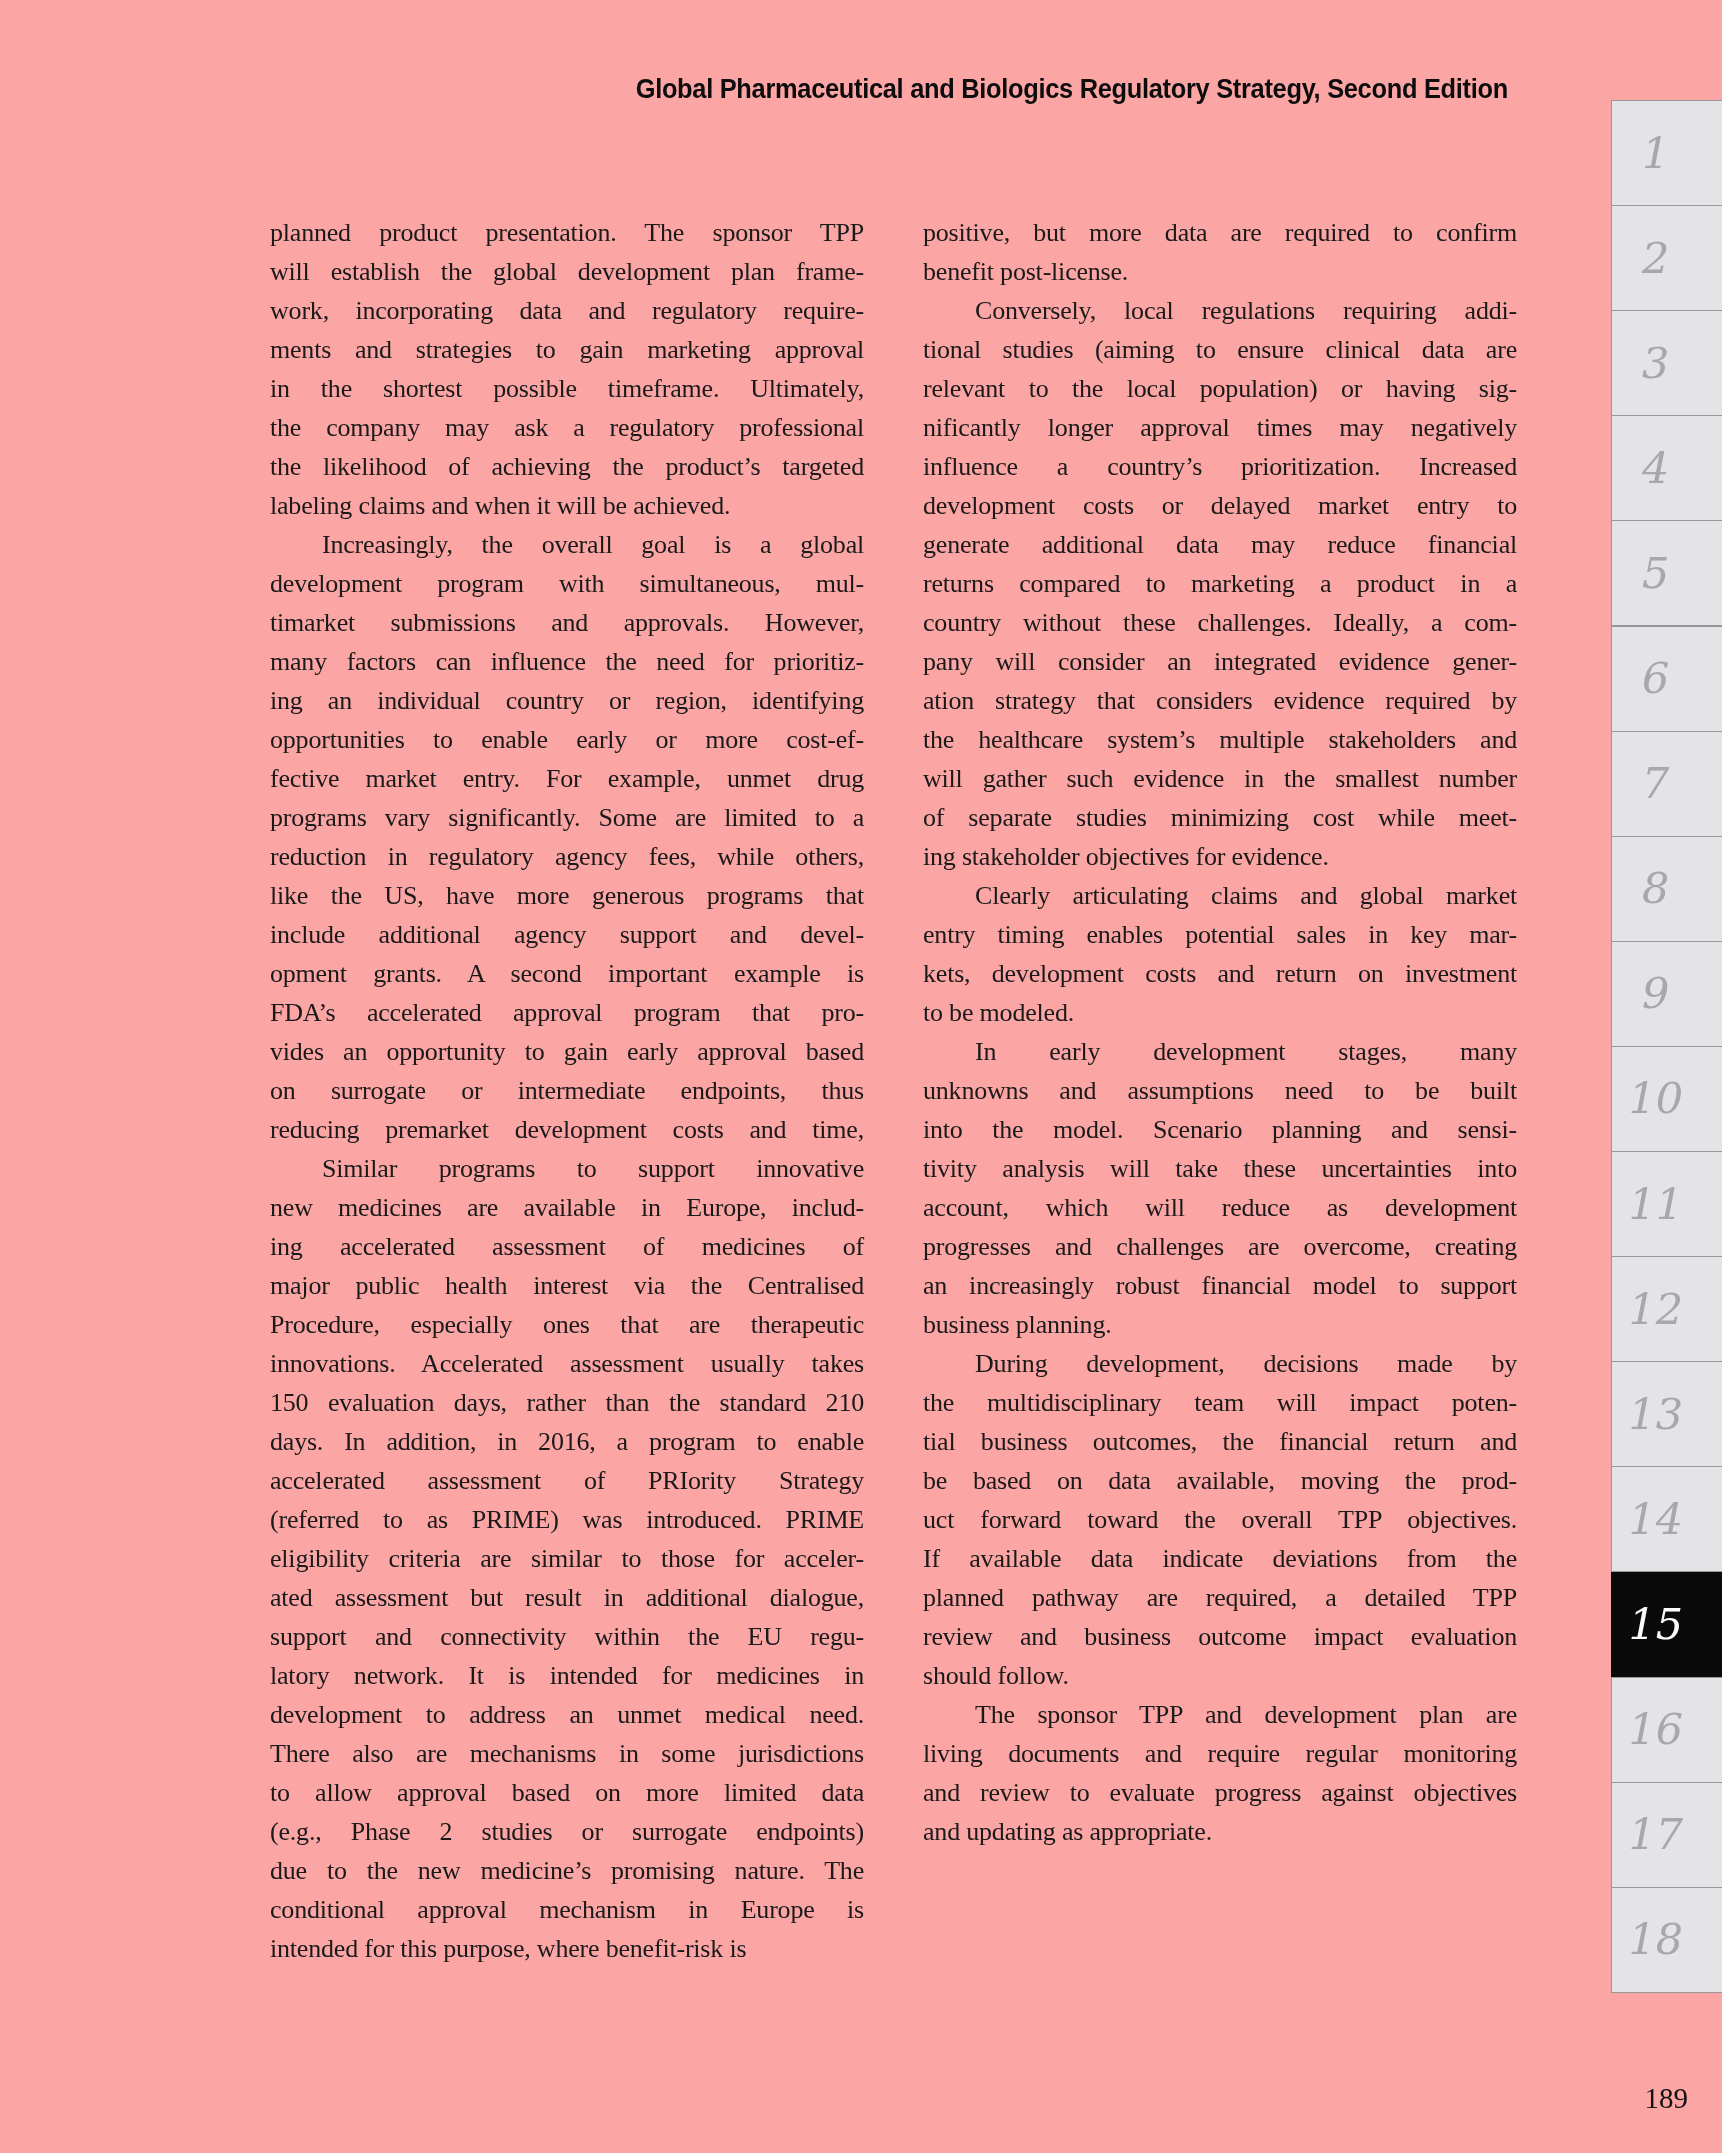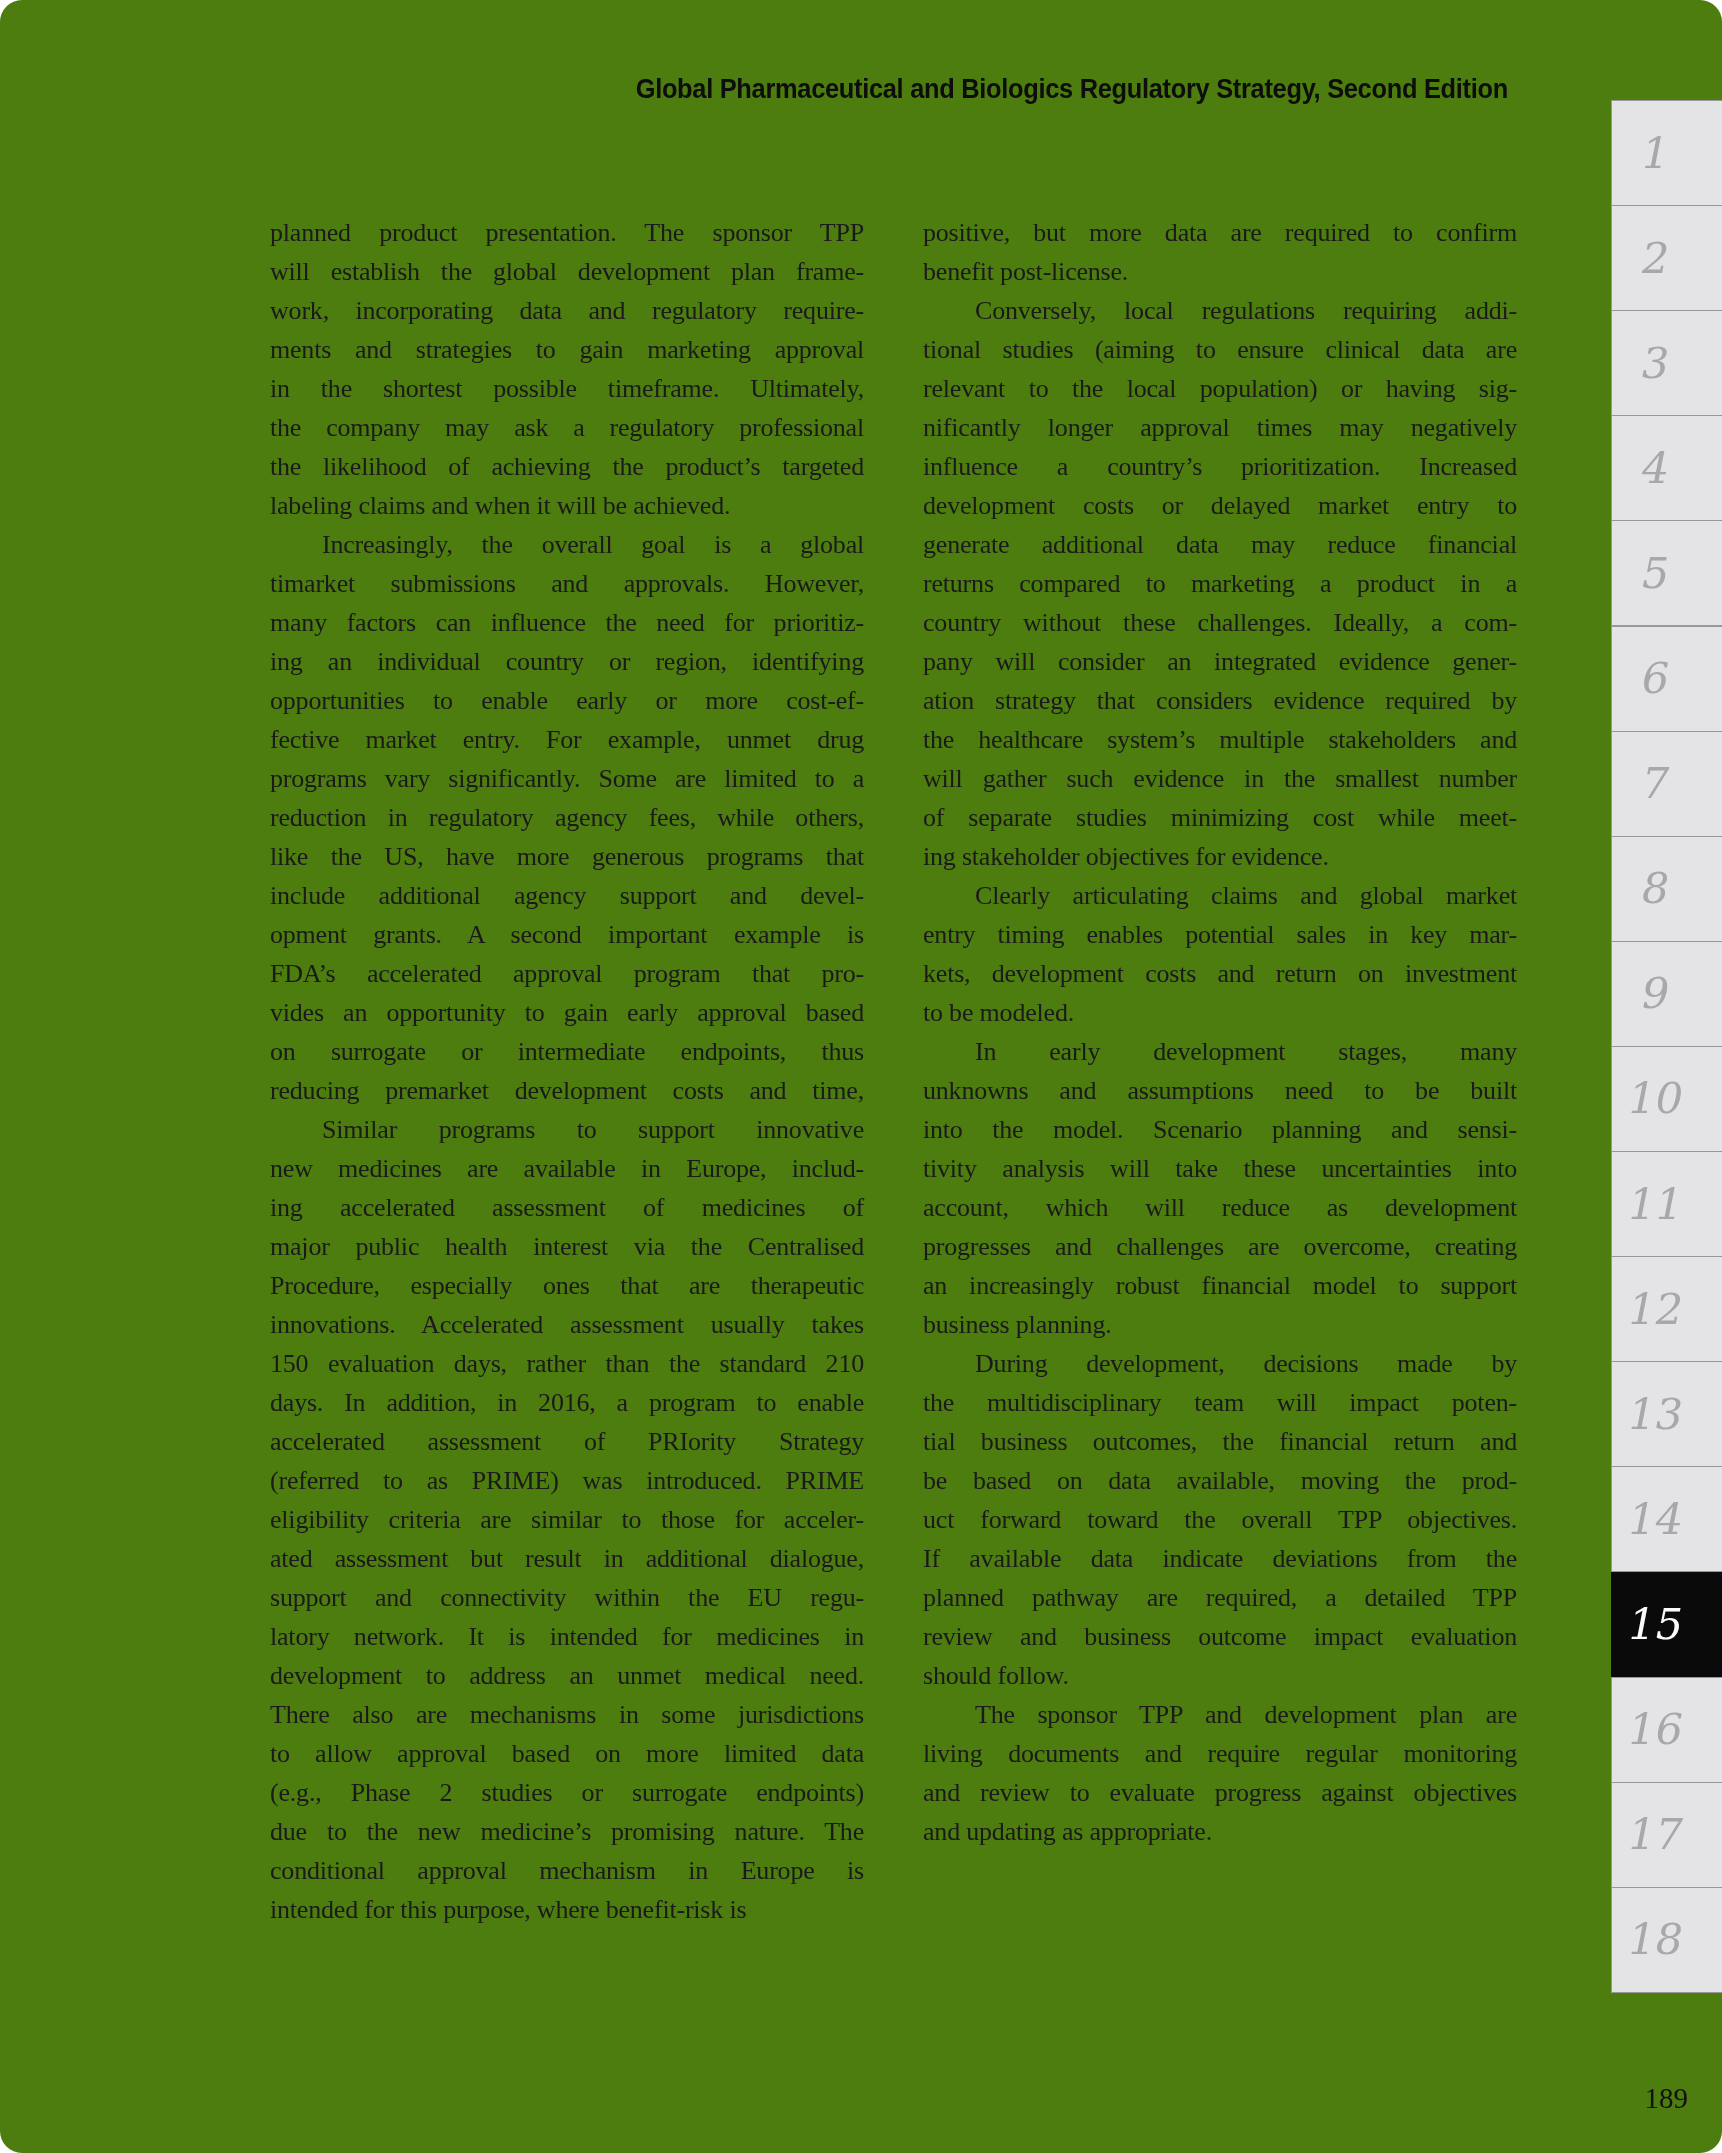--- a/index.html
+++ b/index.html
@@ -1,20 +1,20 @@
 <!DOCTYPE html>
 <html lang="en" style="font-size:15px"><head>
 <meta charset="utf-8">
 <style>
   html,body{margin:0;padding:0;}
   body{
     width:1722px;height:2153px;position:relative;background:#ffffff;
     font-family:"Liberation Serif",serif;overflow:hidden;
   }
-  .page{position:absolute;inset:0;background:#4d7c0f;border-radius:22px;}
+  .page{position:absolute;inset:0;background:#fca5a5;}
   .running-header{
     position:absolute;top:74px;right:214px;
     font-family:"Liberation Sans",sans-serif;font-weight:bold;
     font-size:27px;color:#0d0d0d;white-space:nowrap;
     letter-spacing:-0.3px;transform:scaleX(0.94);transform-origin:100% 50%;
   }
   .col{
     position:absolute;top:213px;width:594px;
     color:#1a1a1a;font-size:26px;line-height:39px;letter-spacing:-0.2px;
   }
@@ -52,20 +52,21 @@
   <div class="col col-left">
       <div class="line">planned product presentation. The sponsor TPP</div>
       <div class="line">will establish the global development plan frame-</div>
       <div class="line">work, incorporating data and regulatory require-</div>
       <div class="line">ments and strategies to gain marketing approval</div>
       <div class="line">in the shortest possible timeframe. Ultimately,</div>
       <div class="line">the company may ask a regulatory professional</div>
       <div class="line">the likelihood of achieving the product’s targeted</div>
       <div class="line last">labeling claims and when it will be achieved.</div>
       <div class="line indent">Increasingly, the overall goal is a global</div>
+      <div class="line">development program with simultaneous, mul-</div>
       <div class="line">timarket submissions and approvals. However,</div>
       <div class="line">many factors can influence the need for prioritiz-</div>
       <div class="line">ing an individual country or region, identifying</div>
       <div class="line">opportunities to enable early or more cost-ef-</div>
       <div class="line">fective market entry. For example, unmet drug</div>
       <div class="line">programs vary significantly. Some are limited to a</div>
       <div class="line">reduction in regulatory agency fees, while others,</div>
       <div class="line">like the US, have more generous programs that</div>
       <div class="line">include additional agency support and devel-</div>
       <div class="line">opment grants. A second important example is</div>

